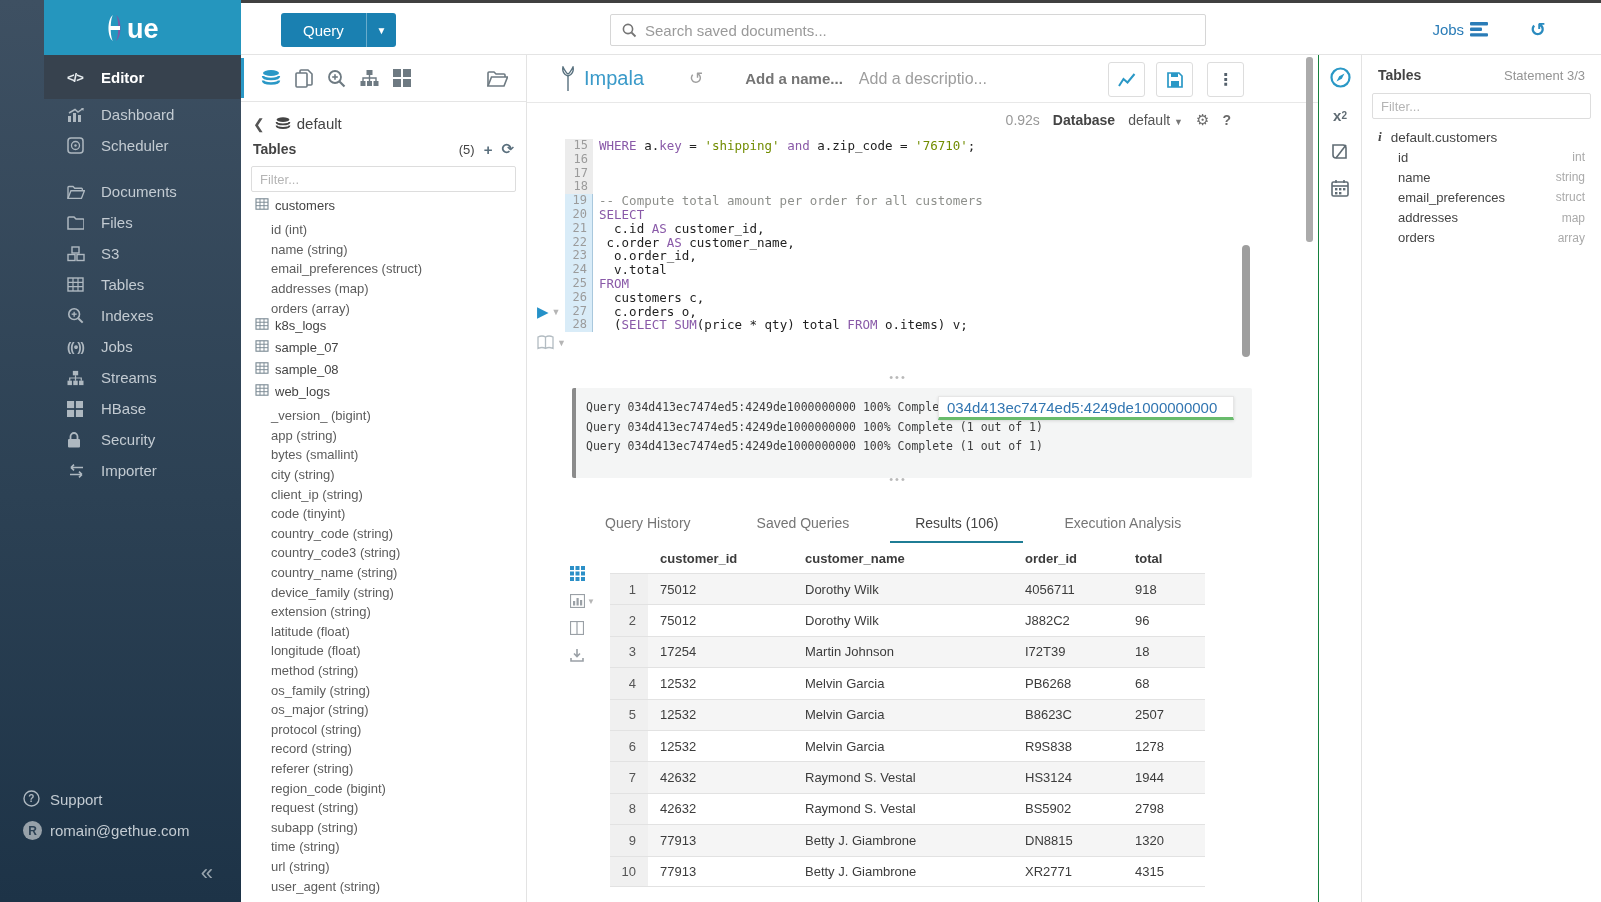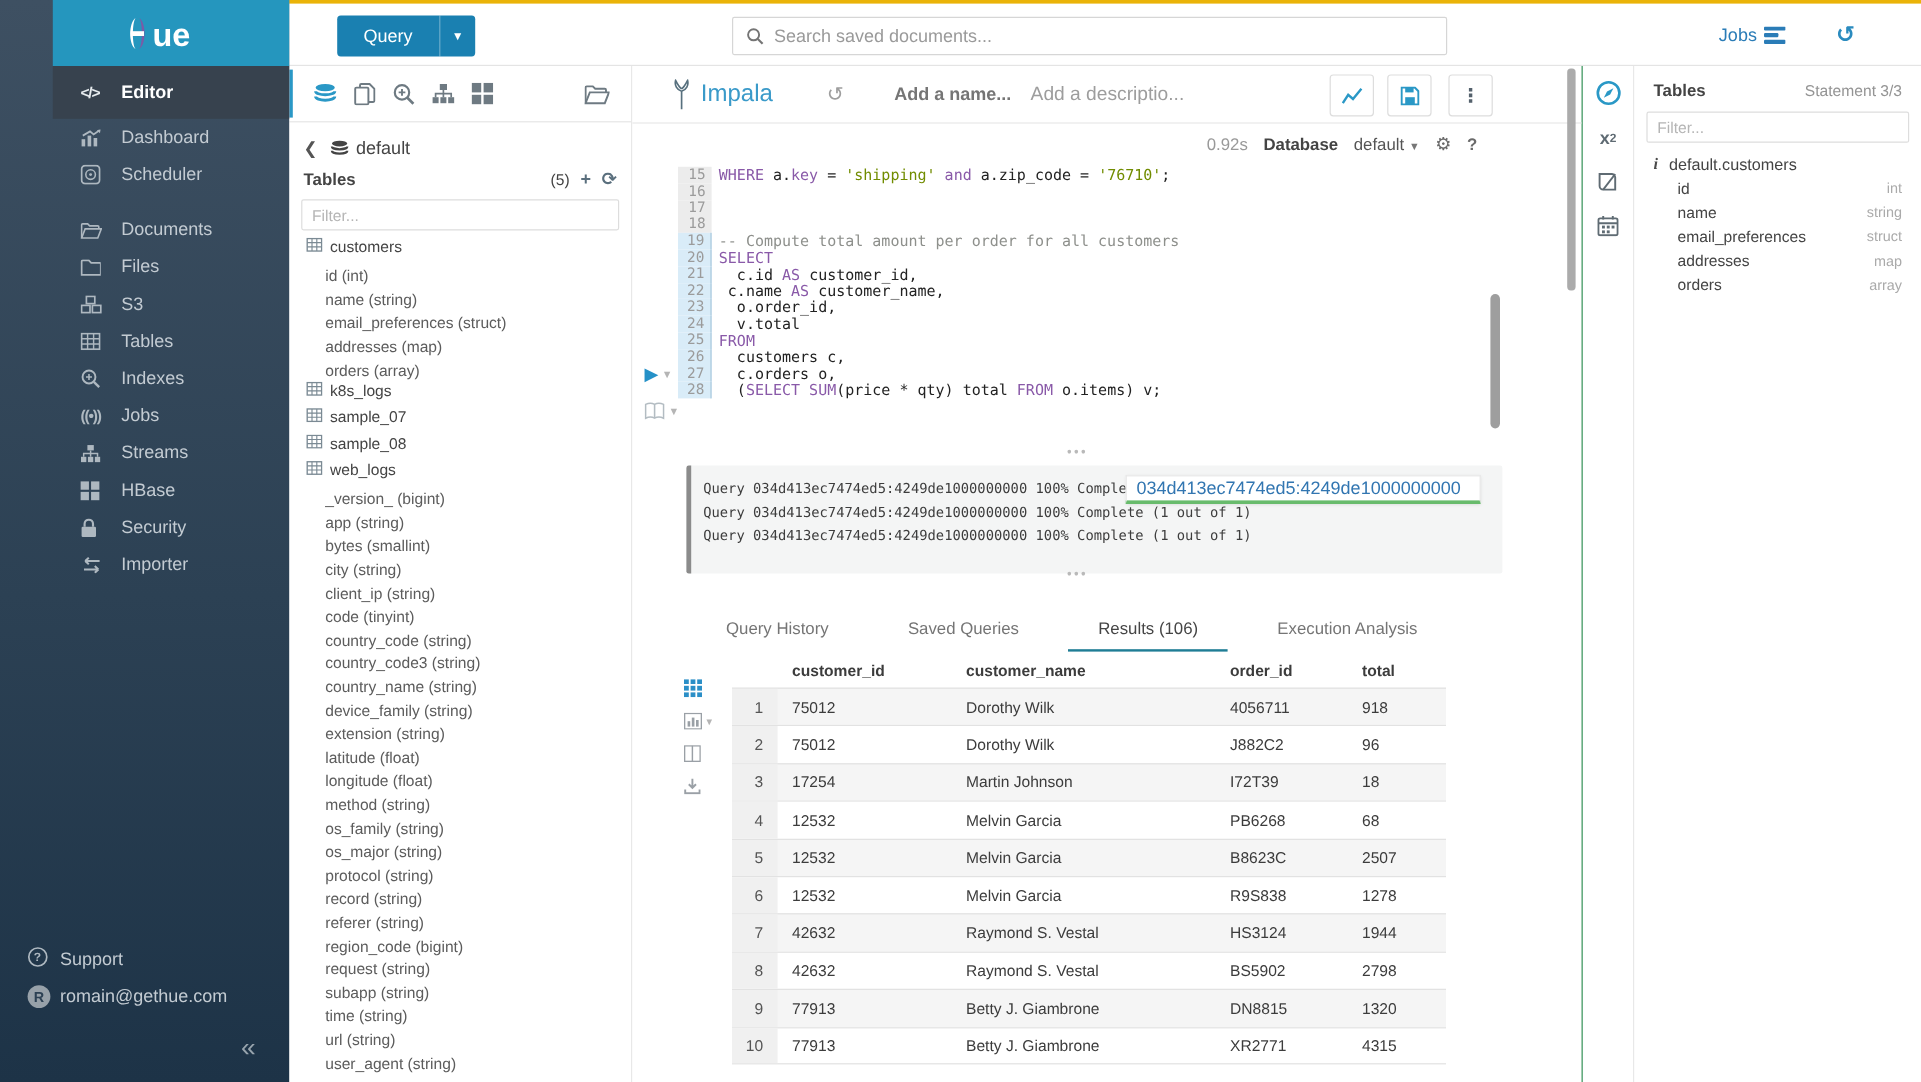--- a/index.html
+++ b/index.html
@@ -20,21 +20,21 @@
   .nav-item.gap { margin-top:15px; }
   .nav-bottom { position:absolute; left:0; bottom:0; width:241px; }
   .nav-foot { display:flex; align-items:center; height:31px; color:#c3cbd2; font-size:15px; cursor:pointer; }
   .nav-foot .nicon { width:27px; margin-left:23px; color:#aeb8c0; }
   .avatar { width:19px; height:19px; border-radius:50%; background:#97a1a9; color:#2c4154;
     font-size:12px; font-weight:bold; display:flex; align-items:center; justify-content:center; }
   #collapse { text-align:right; padding:14px 28px 16px 0; color:#98a4ad; font-size:22px; cursor:pointer; }
 
   
   #topbar { position:absolute; left:241px; top:0; width:1360px; height:55px; background:#fff;
-    border-top:3px solid #eab308; border-bottom:1px solid #e4e4e4; }
+    border-top:3px solid #404040; border-bottom:1px solid #e4e4e4; }
   #query-btn { position:absolute; left:40px; top:10px; height:34px; display:flex; background:#1a80b1;
     border-radius:3px; color:#fff; font-size:15px; cursor:pointer; }
   #query-btn .qb-main { padding:0 22px; display:flex; align-items:center; }
   #query-btn .qb-caret { width:30px; display:flex; align-items:center; justify-content:center;
     border-left:1px solid rgba(255,255,255,.35); font-size:10px; }
   #searchbox { position:absolute; left:369px; top:11px; width:596px; height:32px; border:1px solid #d6d6d6;
     border-radius:2px; display:flex; align-items:center; background:#fff; }
   #searchbox .sicon { margin:0 8px 0 11px; display:flex; }
   #searchbox input { border:none; outline:none; flex:1; font-size:15px; color:#444;
     font-family:"Liberation Sans","DejaVu Sans",sans-serif; }
@@ -535,21 +535,21 @@
     </div>
 
     <div id="code-area">
         <div class="code-line"><span class="gut">15</span><span class="codetxt"><span class="k">WHERE</span><span class="t"> a.</span><span class="k">key</span><span class="t"> = </span><span class="s">'shipping'</span><span class="t"> </span><span class="k">and</span><span class="t"> a.zip_code = </span><span class="s">'76710'</span><span class="t">;</span></span></div>
         <div class="code-line"><span class="gut">16</span><span class="codetxt"></span></div>
         <div class="code-line"><span class="gut">17</span><span class="codetxt"></span></div>
         <div class="code-line"><span class="gut">18</span><span class="codetxt"></span></div>
         <div class="code-line"><span class="gut blue">19</span><span class="codetxt"><span class="c">-- Compute total amount per order for all customers</span></span></div>
         <div class="code-line"><span class="gut blue">20</span><span class="codetxt"><span class="k">SELECT</span></span></div>
         <div class="code-line"><span class="gut blue">21</span><span class="codetxt"><span class="t">  c.id </span><span class="k">AS</span><span class="t"> customer_id,</span></span></div>
-        <div class="code-line"><span class="gut blue">22</span><span class="codetxt"><span class="t"> c.name </span><span class="k">AS</span><span class="t"> customer_name,</span></span></div>
+        <div class="code-line"><span class="gut blue">22</span><span class="codetxt"><span class="t"> c.order </span><span class="k">AS</span><span class="t"> customer_name,</span></span></div>
         <div class="code-line"><span class="gut blue">23</span><span class="codetxt"><span class="t">  o.order_id,</span></span></div>
         <div class="code-line"><span class="gut blue">24</span><span class="codetxt"><span class="t">  v.total</span></span></div>
         <div class="code-line"><span class="gut blue">25</span><span class="codetxt"><span class="k">FROM</span></span></div>
         <div class="code-line"><span class="gut blue">26</span><span class="codetxt"><span class="t">  customers c,</span></span></div>
         <div class="code-line"><span class="gut blue">27</span><span class="codetxt"><span class="t">  c.orders o,</span></span></div>
         <div class="code-line"><span class="gut blue">28</span><span class="codetxt"><span class="t">  (</span><span class="k">SELECT</span><span class="t"> </span><span class="k">SUM</span><span class="t">(price * qty) total </span><span class="k">FROM</span><span class="t"> o.items) v;</span></span></div>
       </div>
     <div class="editor-scrollbar"></div>
     <div class="main-scrollbar"></div>
 

